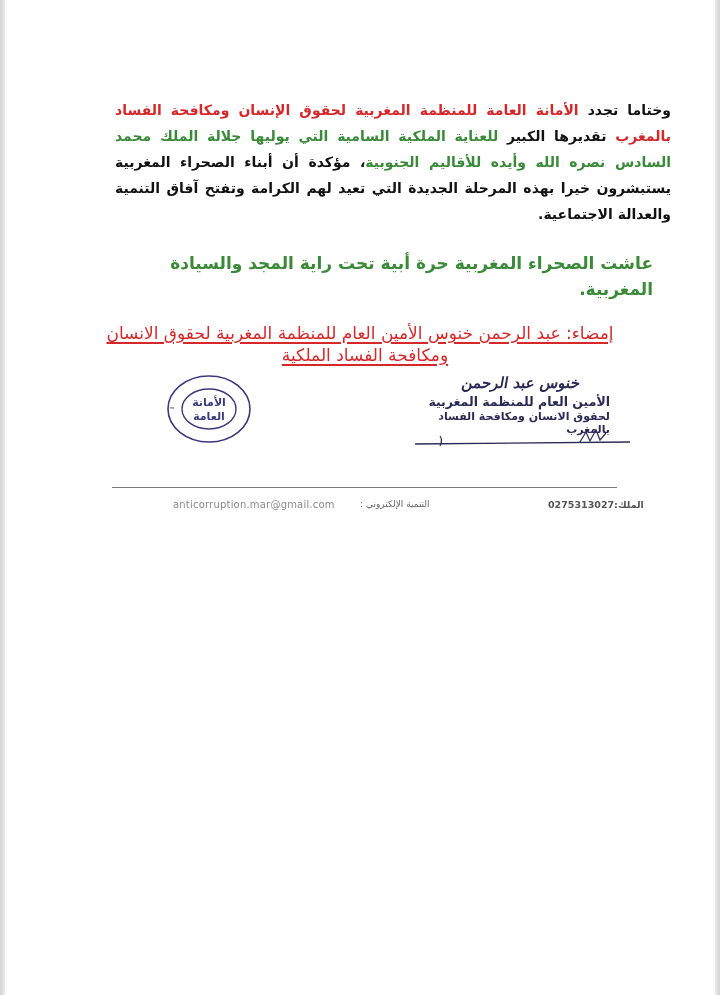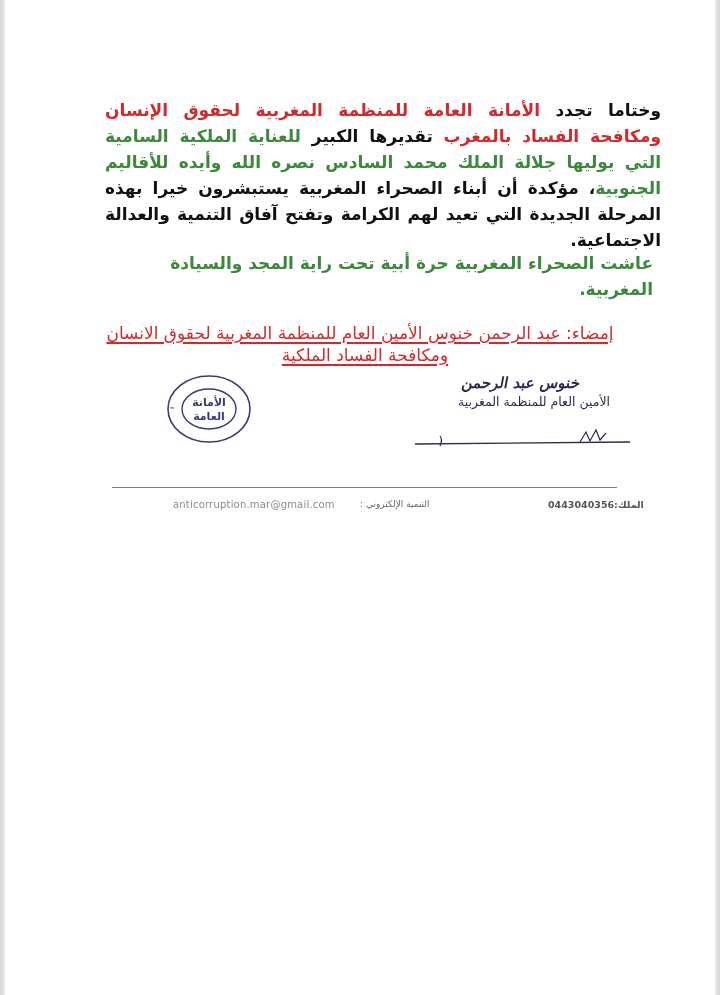--- a/index.html
+++ b/index.html
@@ -28,22 +28,22 @@
     }
     .para {
       position: absolute;
       direction: rtl;
       text-align: justify;
       text-align-last: right;
       font-weight: bold;
       color: #111111;
     }
     .closing {
-      left: 105px; top: 97px; width: 556px;
-      font-size: 17px;
+      left: 115px; top: 97px; width: 556px;
+      font-size: 14px;
       line-height: 26px;
     }
     .red { color: #d6282b; }
     .green { color: #3b8a3a; }
     .black { color: #111111; }
     .motto {
       left: 105px; top: 250px; width: 548px;
       font-size: 17px;
       line-height: 26px;
       color: #3b8a3a;
@@ -72,21 +72,21 @@
       direction: rtl;
     }
     .handsig .name {
       position: absolute; right: 60px; top: 2px;
       font-size: 15px; color: #2a2a55; font-weight: bold;
       font-family: "DejaVu Serif", serif;
       transform: skewX(-10deg);
     }
     .handsig .title1 {
       position: absolute; right: 30px; top: 22px;
-      font-size: 12.5px; color: #2a2a55; font-weight: normal;
+      font-size: 12.5px; color: #2a2a55; font-weight: bold;
     }
     .handsig .title2 {
       position: absolute; right: 30px; top: 38px;
       font-size: 11px; color: #2a2a55; font-weight: bold;
     }
     .handsig .scribble {
       position: absolute; left: 10px; top: 52px; width: 225px; height: 24px;
     }
     .footer-rule {
       position: absolute; left: 112px; top: 487px; width: 505px; height: 1px;
@@ -132,27 +132,28 @@
       <textPath href="#ringpath" startOffset="2">المنظمة المغربية لحقوق الإنسان و مكافحة الفساد بالمغرب</textPath>
     </text>
     <text x="43" y="32" text-anchor="middle" font-size="11" font-weight="bold" fill="#3a3a7a">الأمانة</text>
     <text x="43" y="46" text-anchor="middle" font-size="11" font-weight="bold" fill="#3a3a7a">العامة</text>
   </svg>
 </div>
 
 <div class="handsig">
   <div class="name">خنوس عبد الرحمن</div>
   <div class="title1">الأمين العام للمنظمة المغربية</div>
+  <div class="title2">لحقوق الانسان ومكافحة الفساد بالمغرب</div>
   <svg class="scribble" viewBox="0 0 225 24">
     <path d="M 5 20 L 220 18" stroke="#2a2a55" stroke-width="1.4" fill="none"></path>
     <path d="M 170 18 L 176 8 L 180 17 L 186 6 L 190 16 L 196 9" stroke="#2a2a55" stroke-width="1.2" fill="none"></path>
     <path d="M 30 12 Q 33 16 30 22" stroke="#2a2a55" stroke-width="1.2" fill="none"></path>
   </svg>
 </div>
 
 <div class="footer-rule"></div>
 
 <div class="footer-phone">
-  <span>الملك:</span><span>0443040356</span>
+  <span>الملك:</span><span>0275313027</span>
 </div>
 
 <div class="footer-email-label">التنمية الإلكتروني :</div>
 <div class="footer-email">anticorruption.mar@gmail.com</div>
 
 </body></html>

